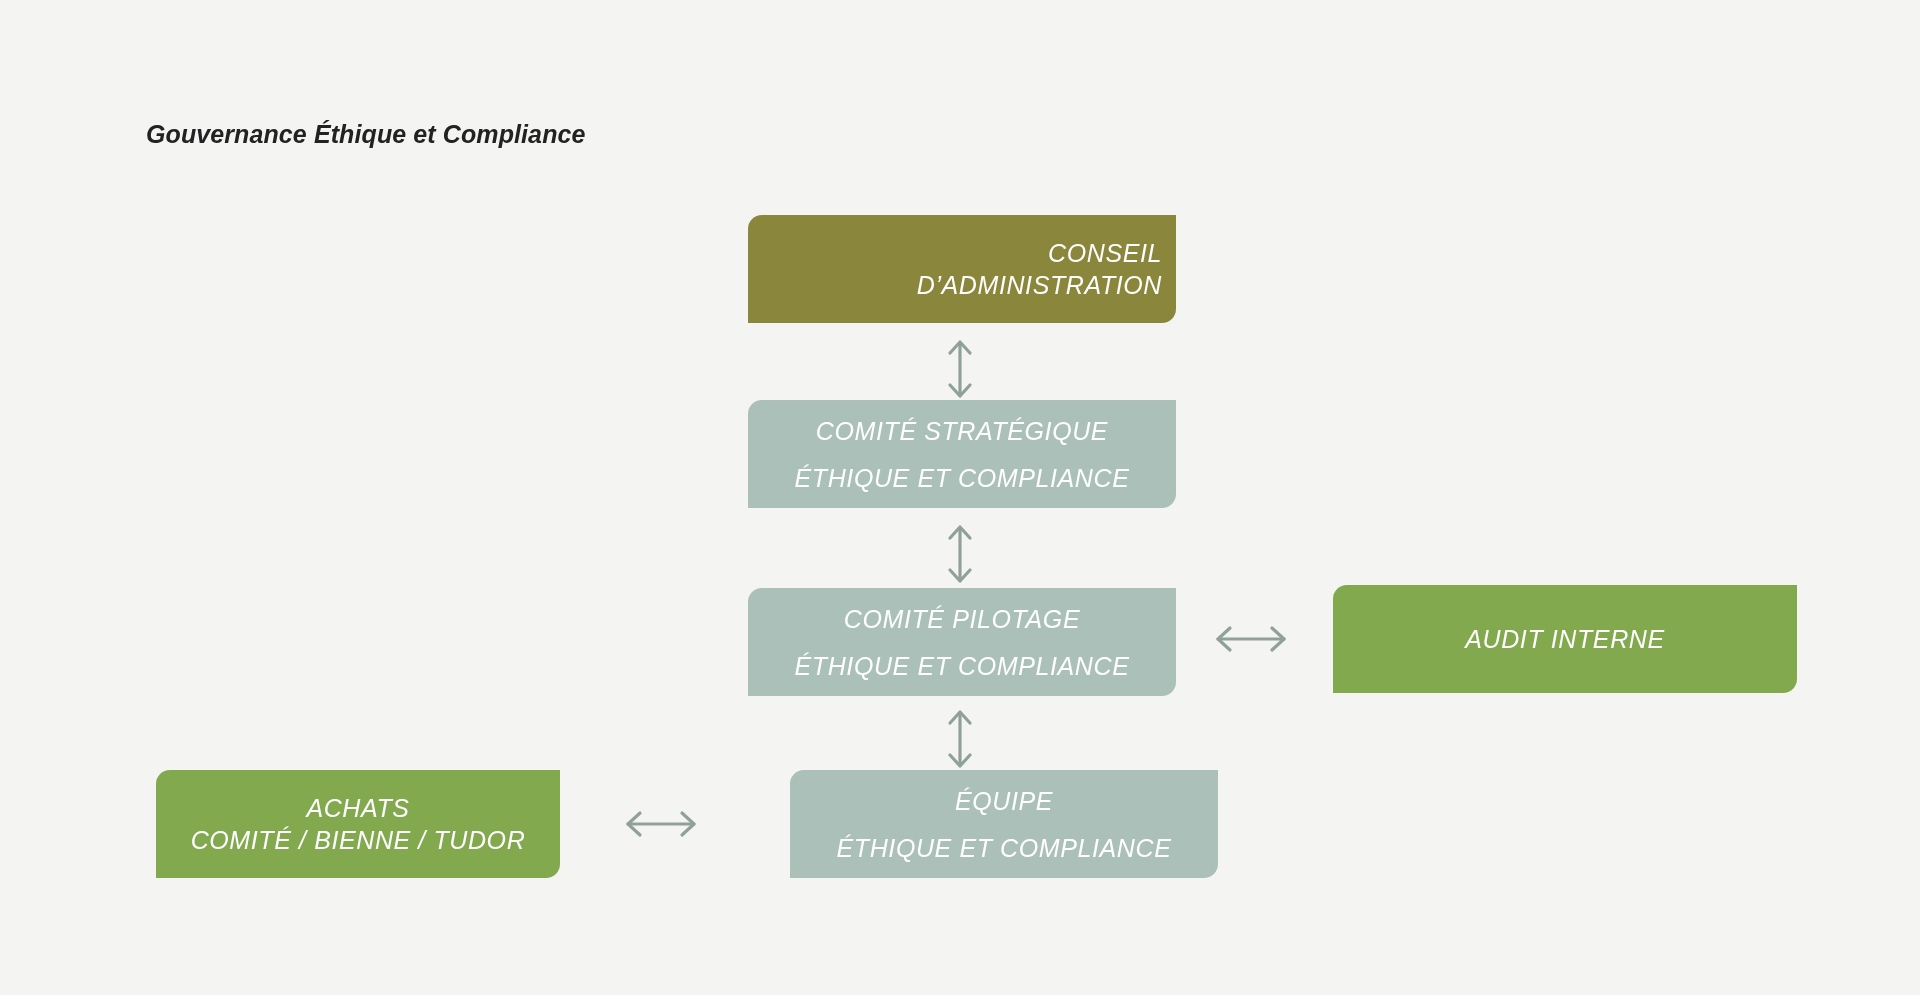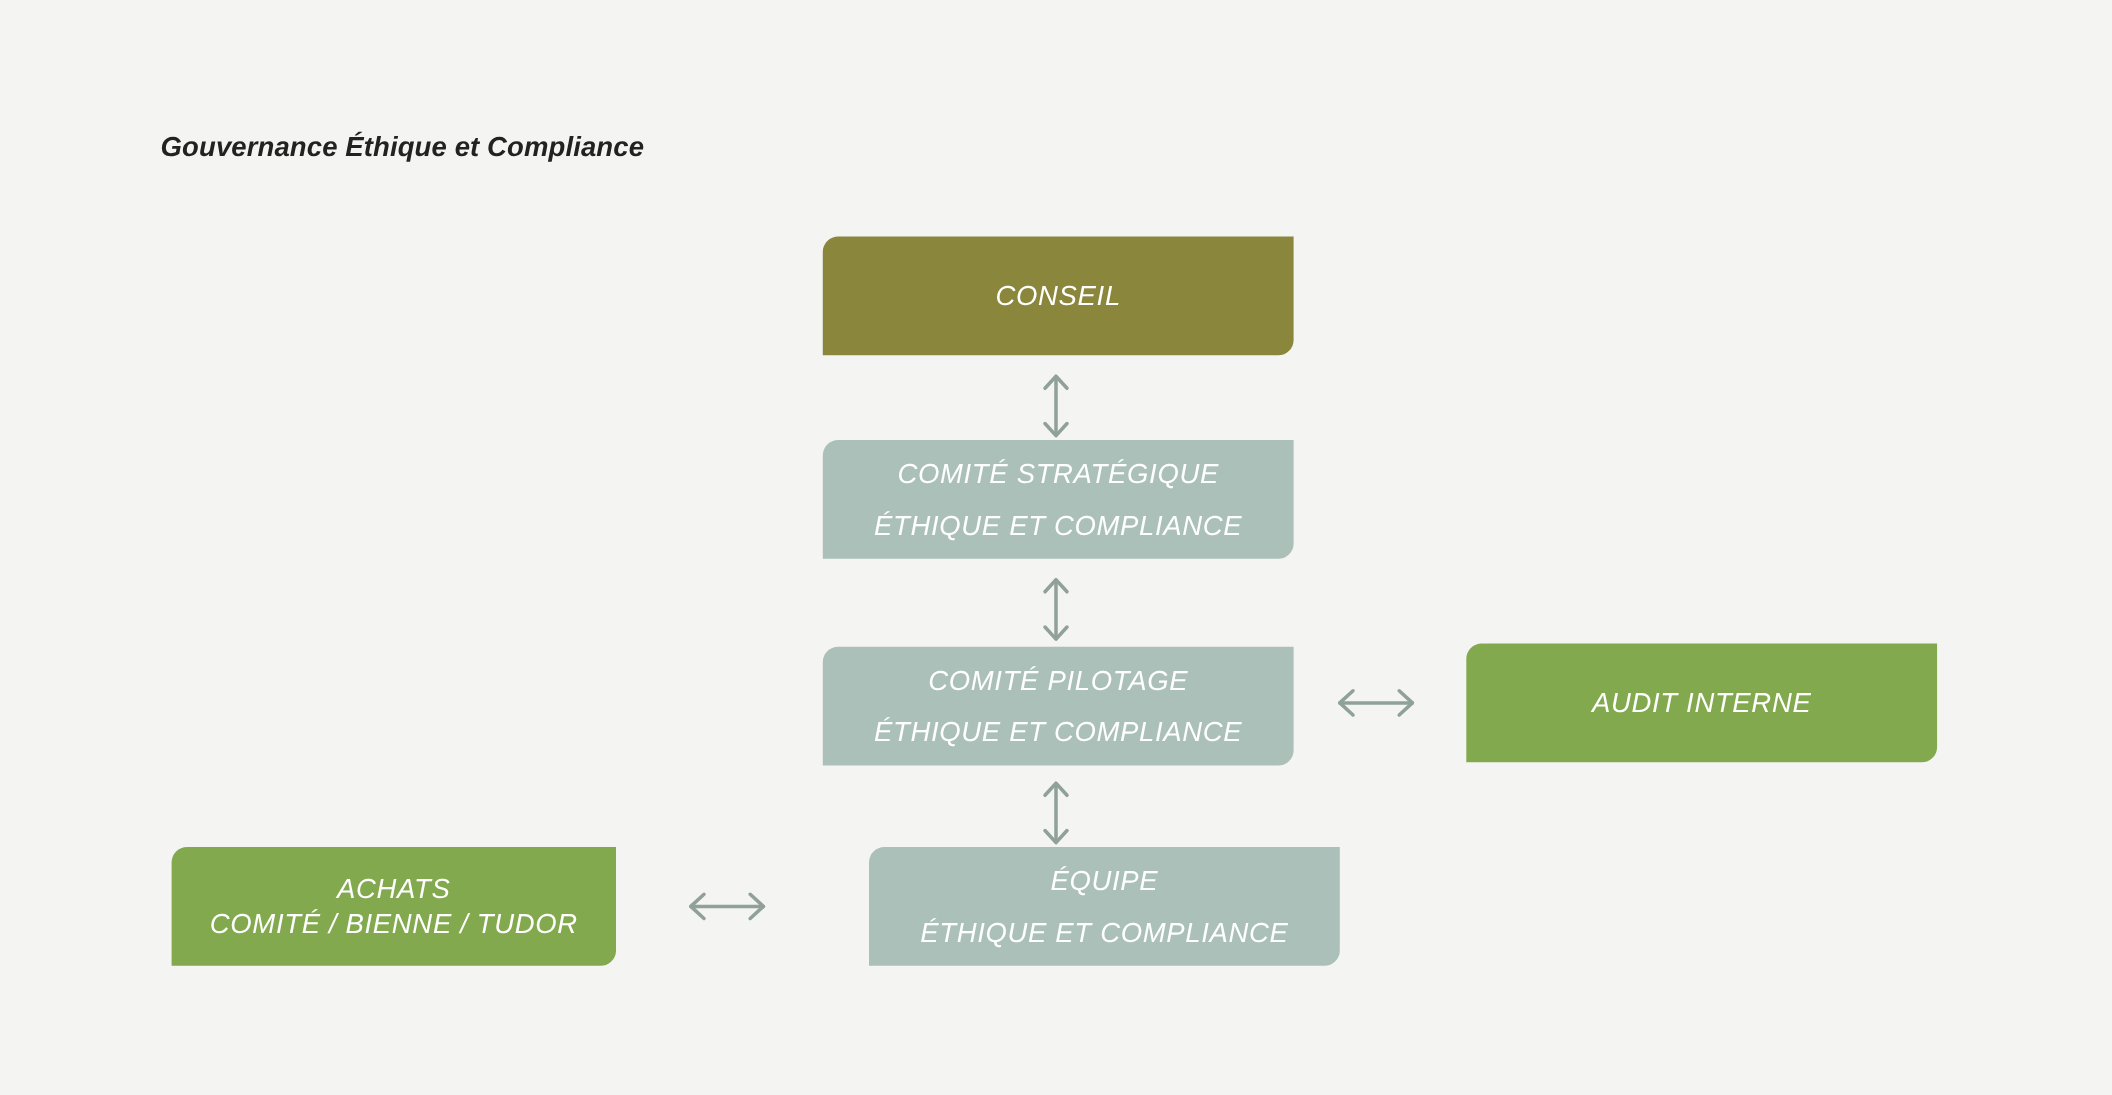--- a/index.html
+++ b/index.html
@@ -46,26 +46,26 @@
     text-align: center;
     line-height: 1.28;
     letter-spacing: 0.6px;
     padding: 0 14px;
   }
   .node .line {
     display: block;
     white-space: nowrap;
   }
 
-  .node.olive { background: #8a863c; }
+  .node.olive { background: #8a863c; align-items: flex-end; }
   .node.sage  { background: #aac0b8; gap: 15px; }
   .node.green { background: #83a94e; }
 
   .node.size-center { width: 428px; height: 108px; font-size: 25px; }
-  .node.size-wide   { width: 428px; height: 108px; font-size: 25px; }
+  .node.size-wide   { width: 464px; height: 108px; font-size: 25px; }
 
   
   #node-conseil     { left: 748px;  top: 215px; }
   #node-strategique { left: 748px;  top: 400px; }
   #node-pilotage    { left: 748px;  top: 588px; }
   #node-equipe      { left: 748px;  top: 770px; margin-left: 42px; }
   #node-audit       { left: 1333px; top: 585px; }
   #node-achats      { left: 156px;  top: 770px; width: 404px; }
 
   
@@ -83,20 +83,21 @@
 </style>
 </head>
 <body>
 
 <div id="diagram-root">
 
   <div class="diagram-title">Gouvernance Éthique et Compliance</div>
 
   <div class="node olive size-center" id="node-conseil">
     <span class="line">CONSEIL</span>
+    <span class="line">D’ADMINISTRATION</span>
   </div>
 
   <div class="node sage size-center" id="node-strategique">
     <span class="line">COMITÉ STRATÉGIQUE</span>
     <span class="line">ÉTHIQUE ET COMPLIANCE</span>
   </div>
 
   <div class="node sage size-center" id="node-pilotage">
     <span class="line">COMITÉ PILOTAGE</span>
     <span class="line">ÉTHIQUE ET COMPLIANCE</span>

